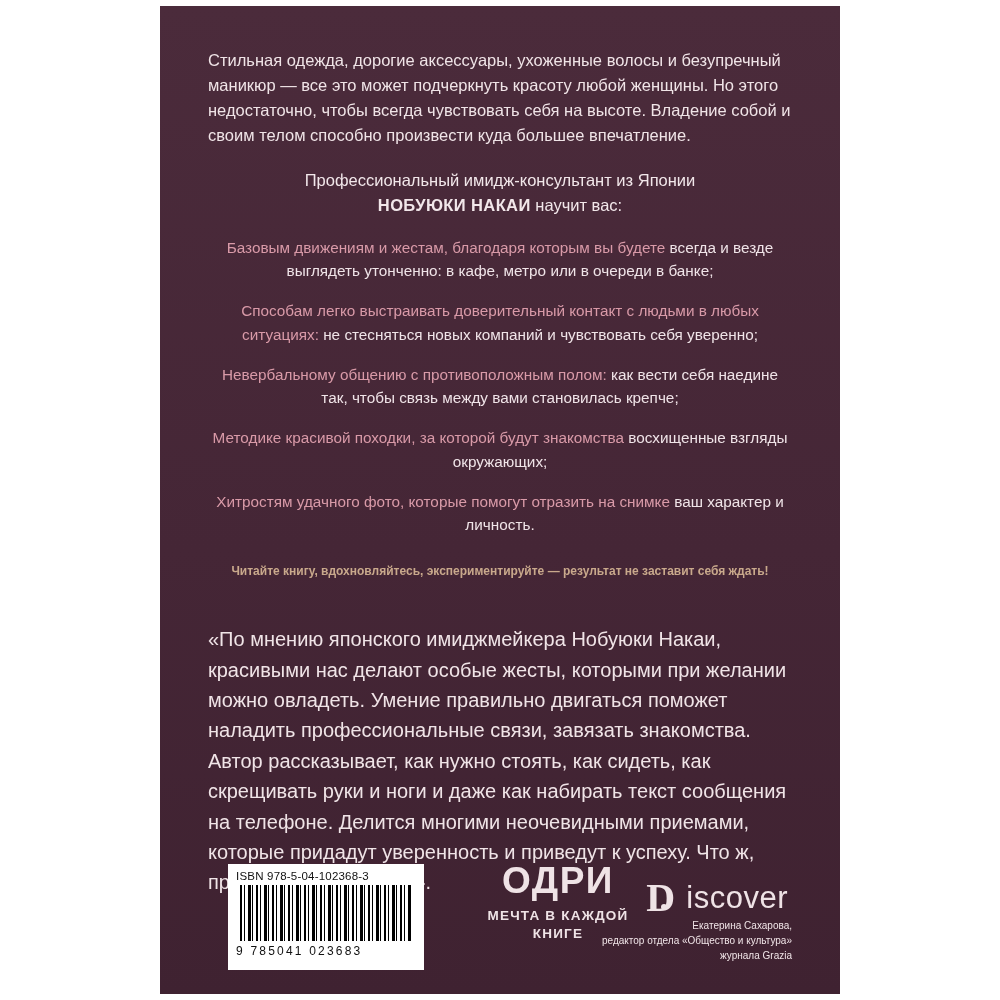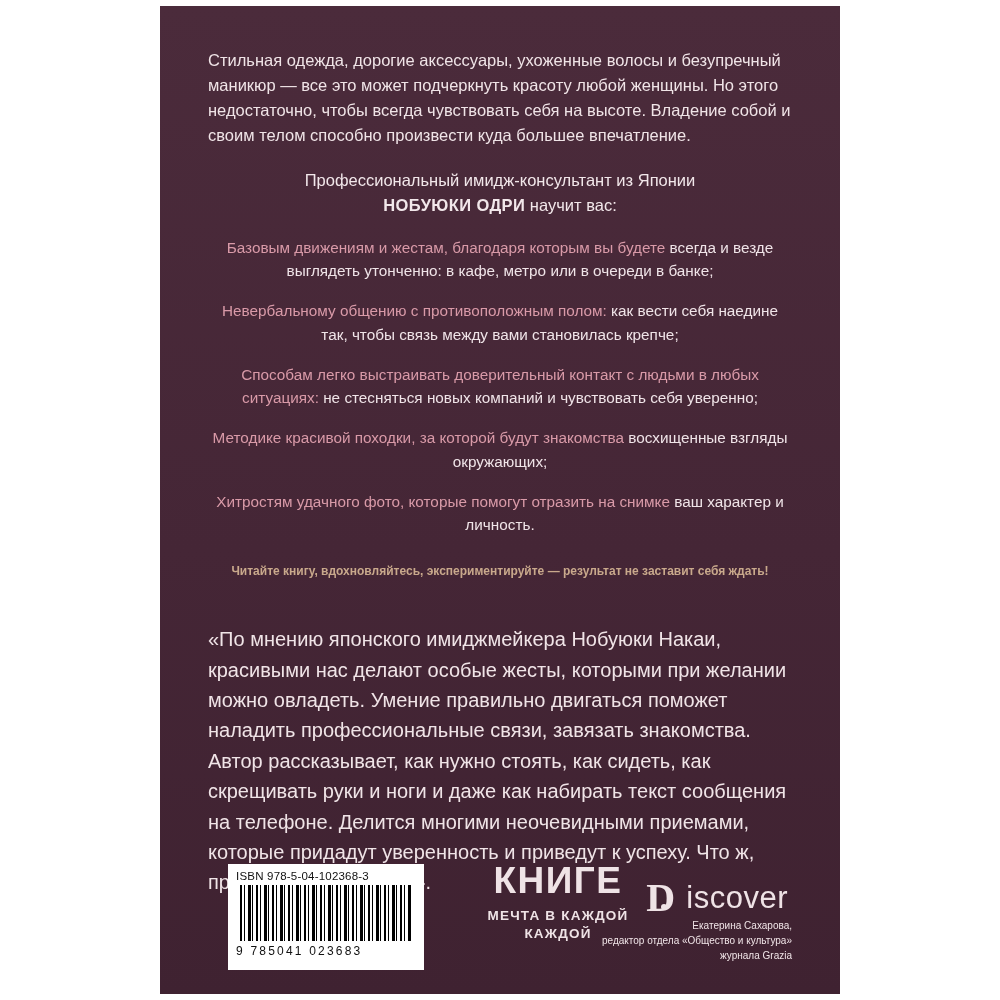--- a/index.html
+++ b/index.html
@@ -197,33 +197,33 @@
 <body>
 
 <div class="page">
   <div class="cover">
 
     <p class="intro">Стильная одежда, дорогие аксессуары, ухоженные волосы и безупречный маникюр — все это может подчеркнуть красоту любой женщины. Но этого недостаточно, чтобы всегда чувствовать себя на высоте. Владение собой и своим телом способно произвести куда большее впечатление.</p>
 
     <div class="lead">
       <div>Профессиональный имидж-консультант из Японии</div>
       <div>
-        <b>НОБУЮКИ ОДРИ</b><span> научит вас:</span>
+        <b>НОБУЮКИ НАКАИ</b><span> научит вас:</span>
       </div>
     </div>
 
     <div class="bullets">
       <p class="bullet">
         <span class="hl">Базовым движениям и жестам, благодаря которым вы будете</span><span> всегда и везде выглядеть утонченно: в кафе, метро или в очереди в банке;</span>
       </p>
       <p class="bullet">
+        <span class="hl">Способам легко выстраивать доверительный контакт с людьми в любых ситуациях:</span><span> не стесняться новых компаний и чувствовать себя уверенно;</span>
+      </p>
+      <p class="bullet">
         <span class="hl">Невербальному общению с противоположным полом:</span><span> как вести себя наедине так, чтобы связь между вами становилась крепче;</span>
-      </p>
-      <p class="bullet">
-        <span class="hl">Способам легко выстраивать доверительный контакт с людьми в любых ситуациях:</span><span> не стесняться новых компаний и чувствовать себя уверенно;</span>
       </p>
       <p class="bullet">
         <span class="hl">Методике красивой походки, за которой будут знакомства</span><span> восхищенные взгляды окружающих;</span>
       </p>
       <p class="bullet">
         <span class="hl">Хитростям удачного фото, которые помогут отразить на снимке</span><span> ваш характер и личность.</span>
       </p>
     </div>
 
     <p class="cta">Читайте книгу, вдохновляйтесь, экспериментируйте — результат не заставит себя ждать!</p>
@@ -237,24 +237,24 @@
 
     <div class="footer">
 
       <div class="barcode-box">
         <div class="isbn-top">ISBN 978-5-04-102368-3</div>
         <div class="bars"></div>
         <div class="isbn-digits">9 785041 023683</div>
       </div>
 
       <div class="logo-odri">
-        <div class="odri-name">КНИГЕ</div>
+        <div class="odri-name">ОДРИ</div>
         <div class="odri-sub">
           <div>МЕЧТА В КАЖДОЙ</div>
-          <div>КАЖДОЙ</div>
+          <div>КНИГЕ</div>
         </div>
       </div>
 
       <div class="logo-discover">
         <div class="disc-mark">
           <span class="d-letter">D</span>
           <span class="d-dot"></span>
         </div>
         <div class="disc-word">iscover</div>
       </div>

